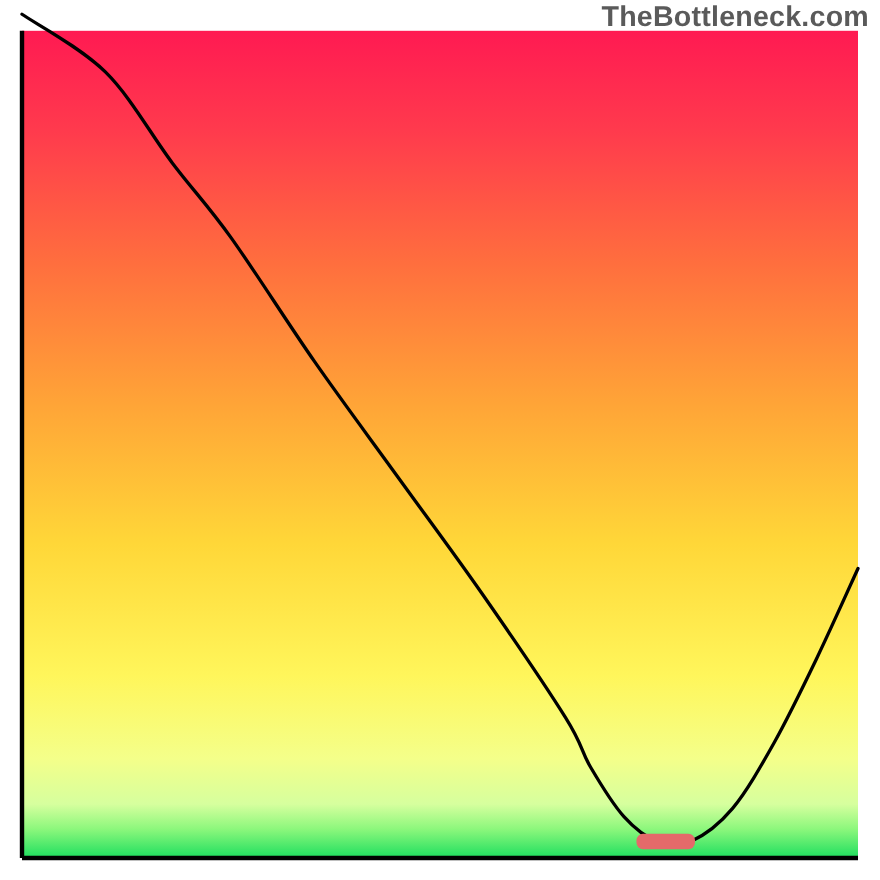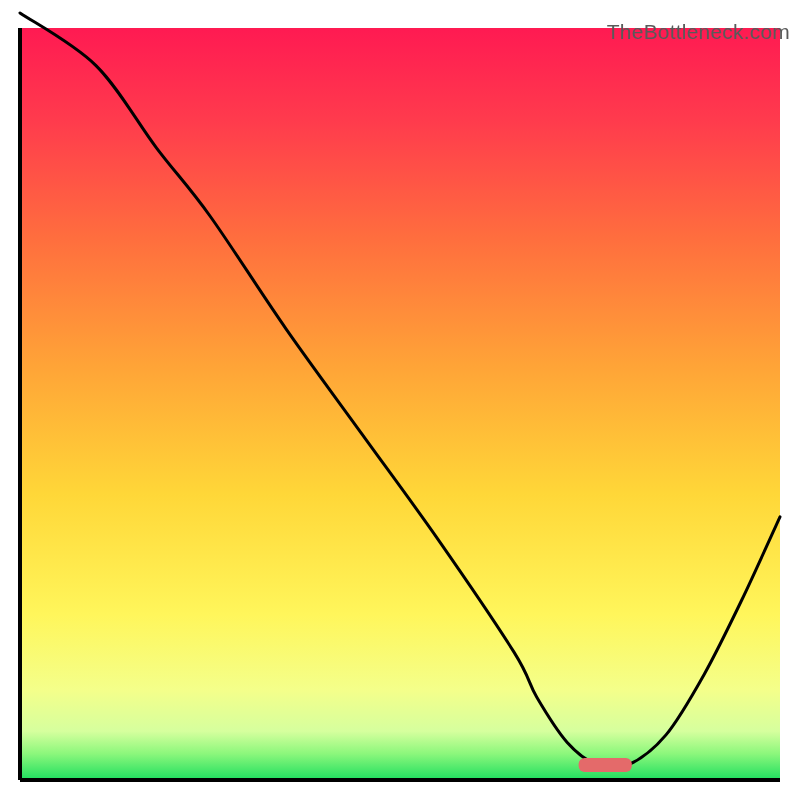--- a/index.html
+++ b/index.html
@@ -11,24 +11,24 @@
     background: #ffffff;
     font-family: Arial, Helvetica, sans-serif;
   }
   .stage {
     position: relative;
     width: 800px;
     height: 800px;
   }
   .watermark {
     position: absolute;
-    top: 20px;
+    top: 0;
     right: 10px;
-    font-size: 21px;
-    font-weight: 400;
+    font-size: 26px;
+    font-weight: 700;
     color: #5a5a5a;
     letter-spacing: 0.2px;
     z-index: 5;
   }
 </style>
 </head>
 <body>
 
 <div class="stage">
   <div class="watermark">TheBottleneck.com</div>

